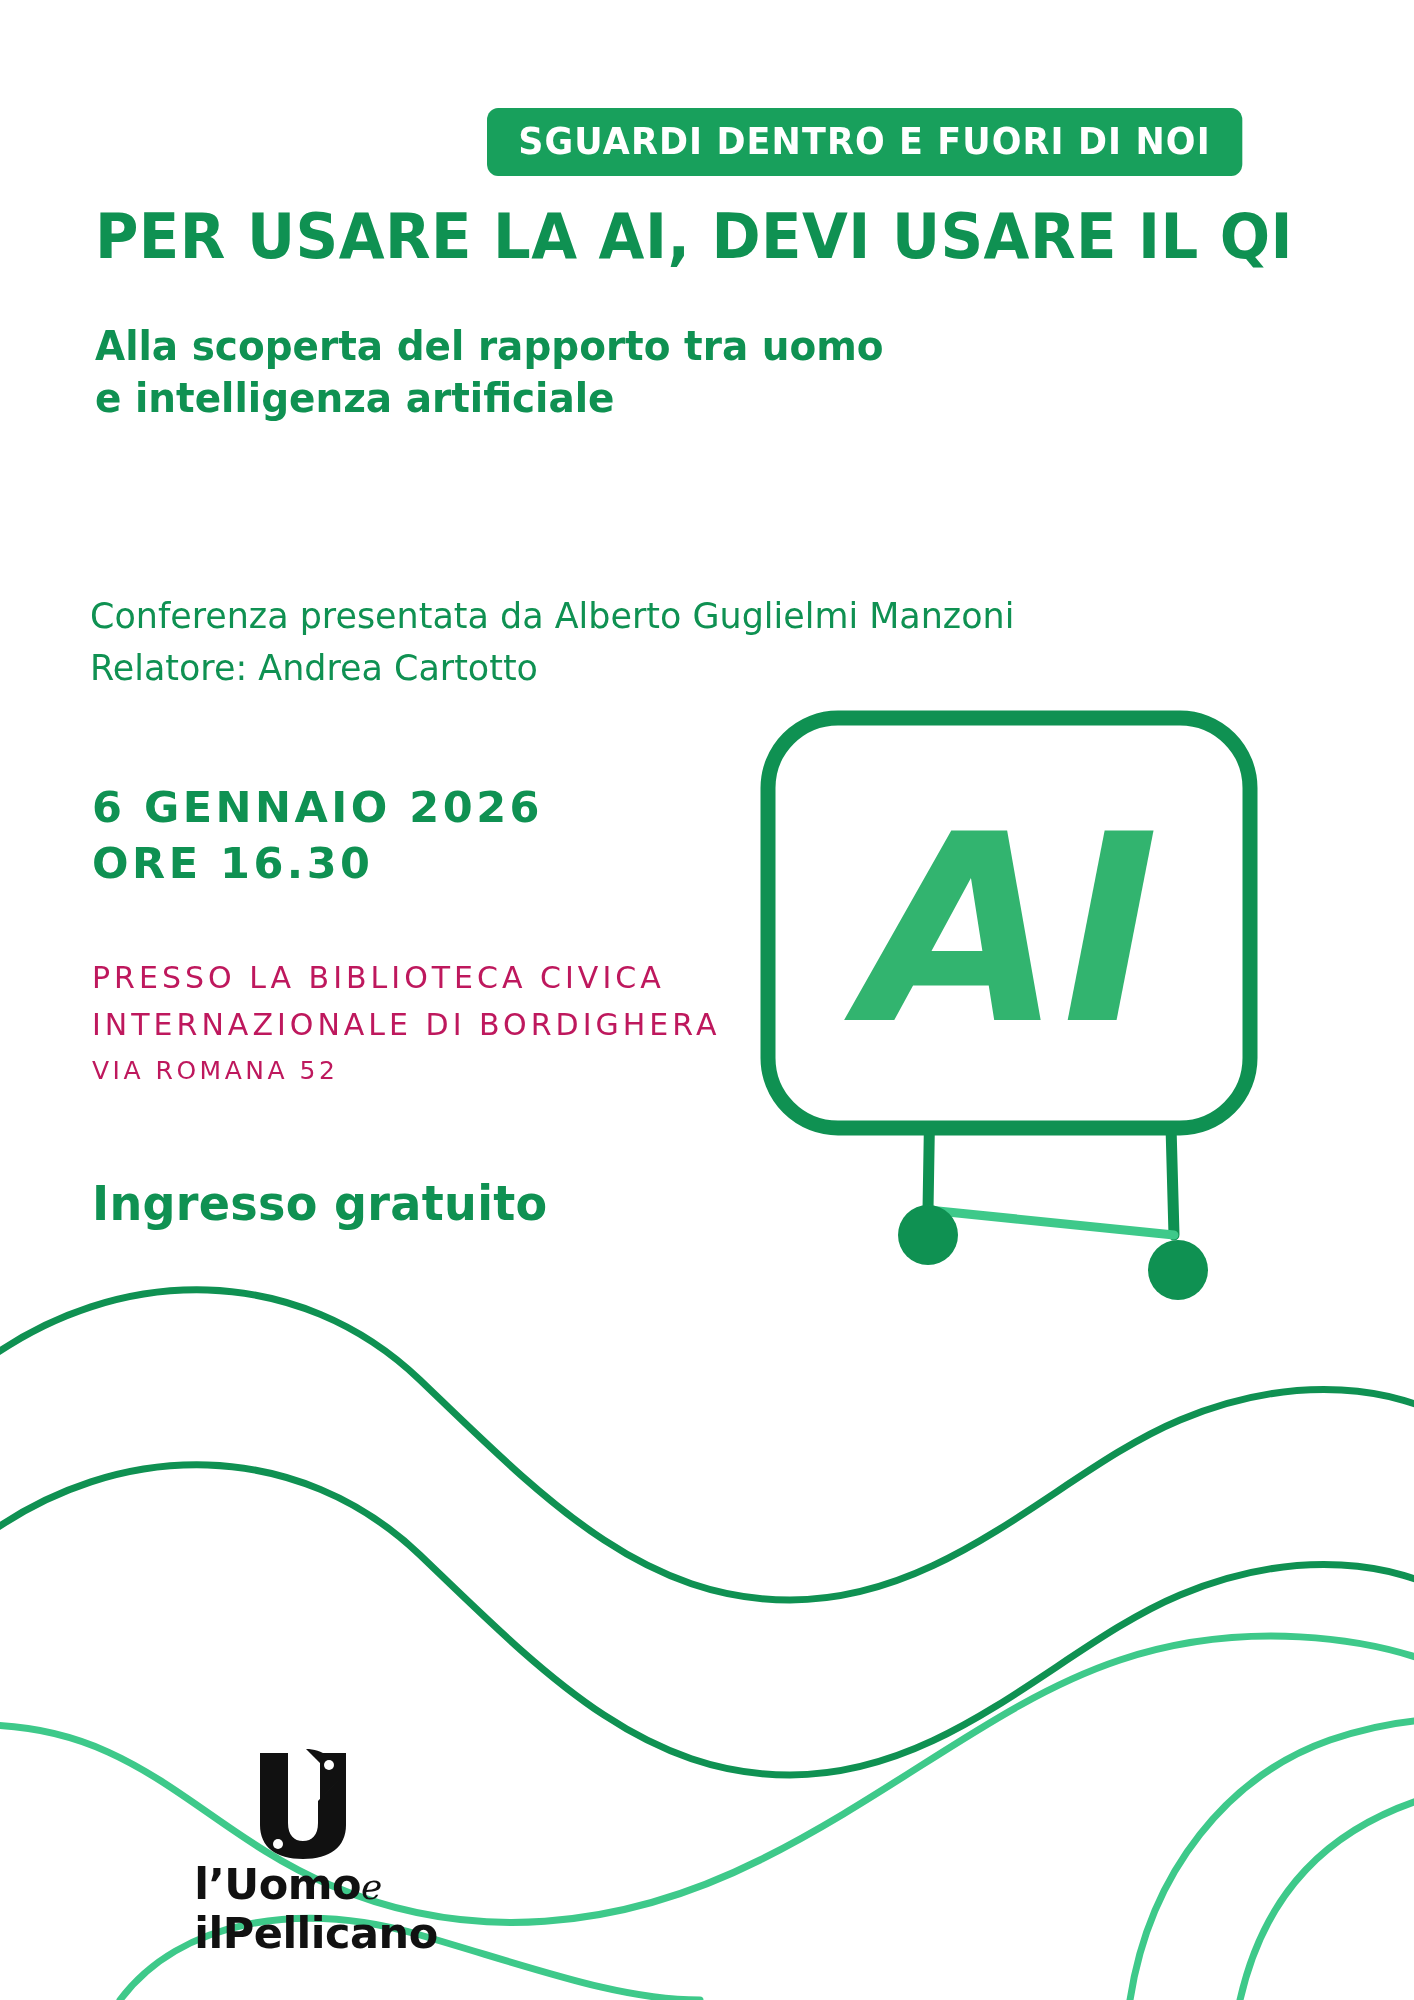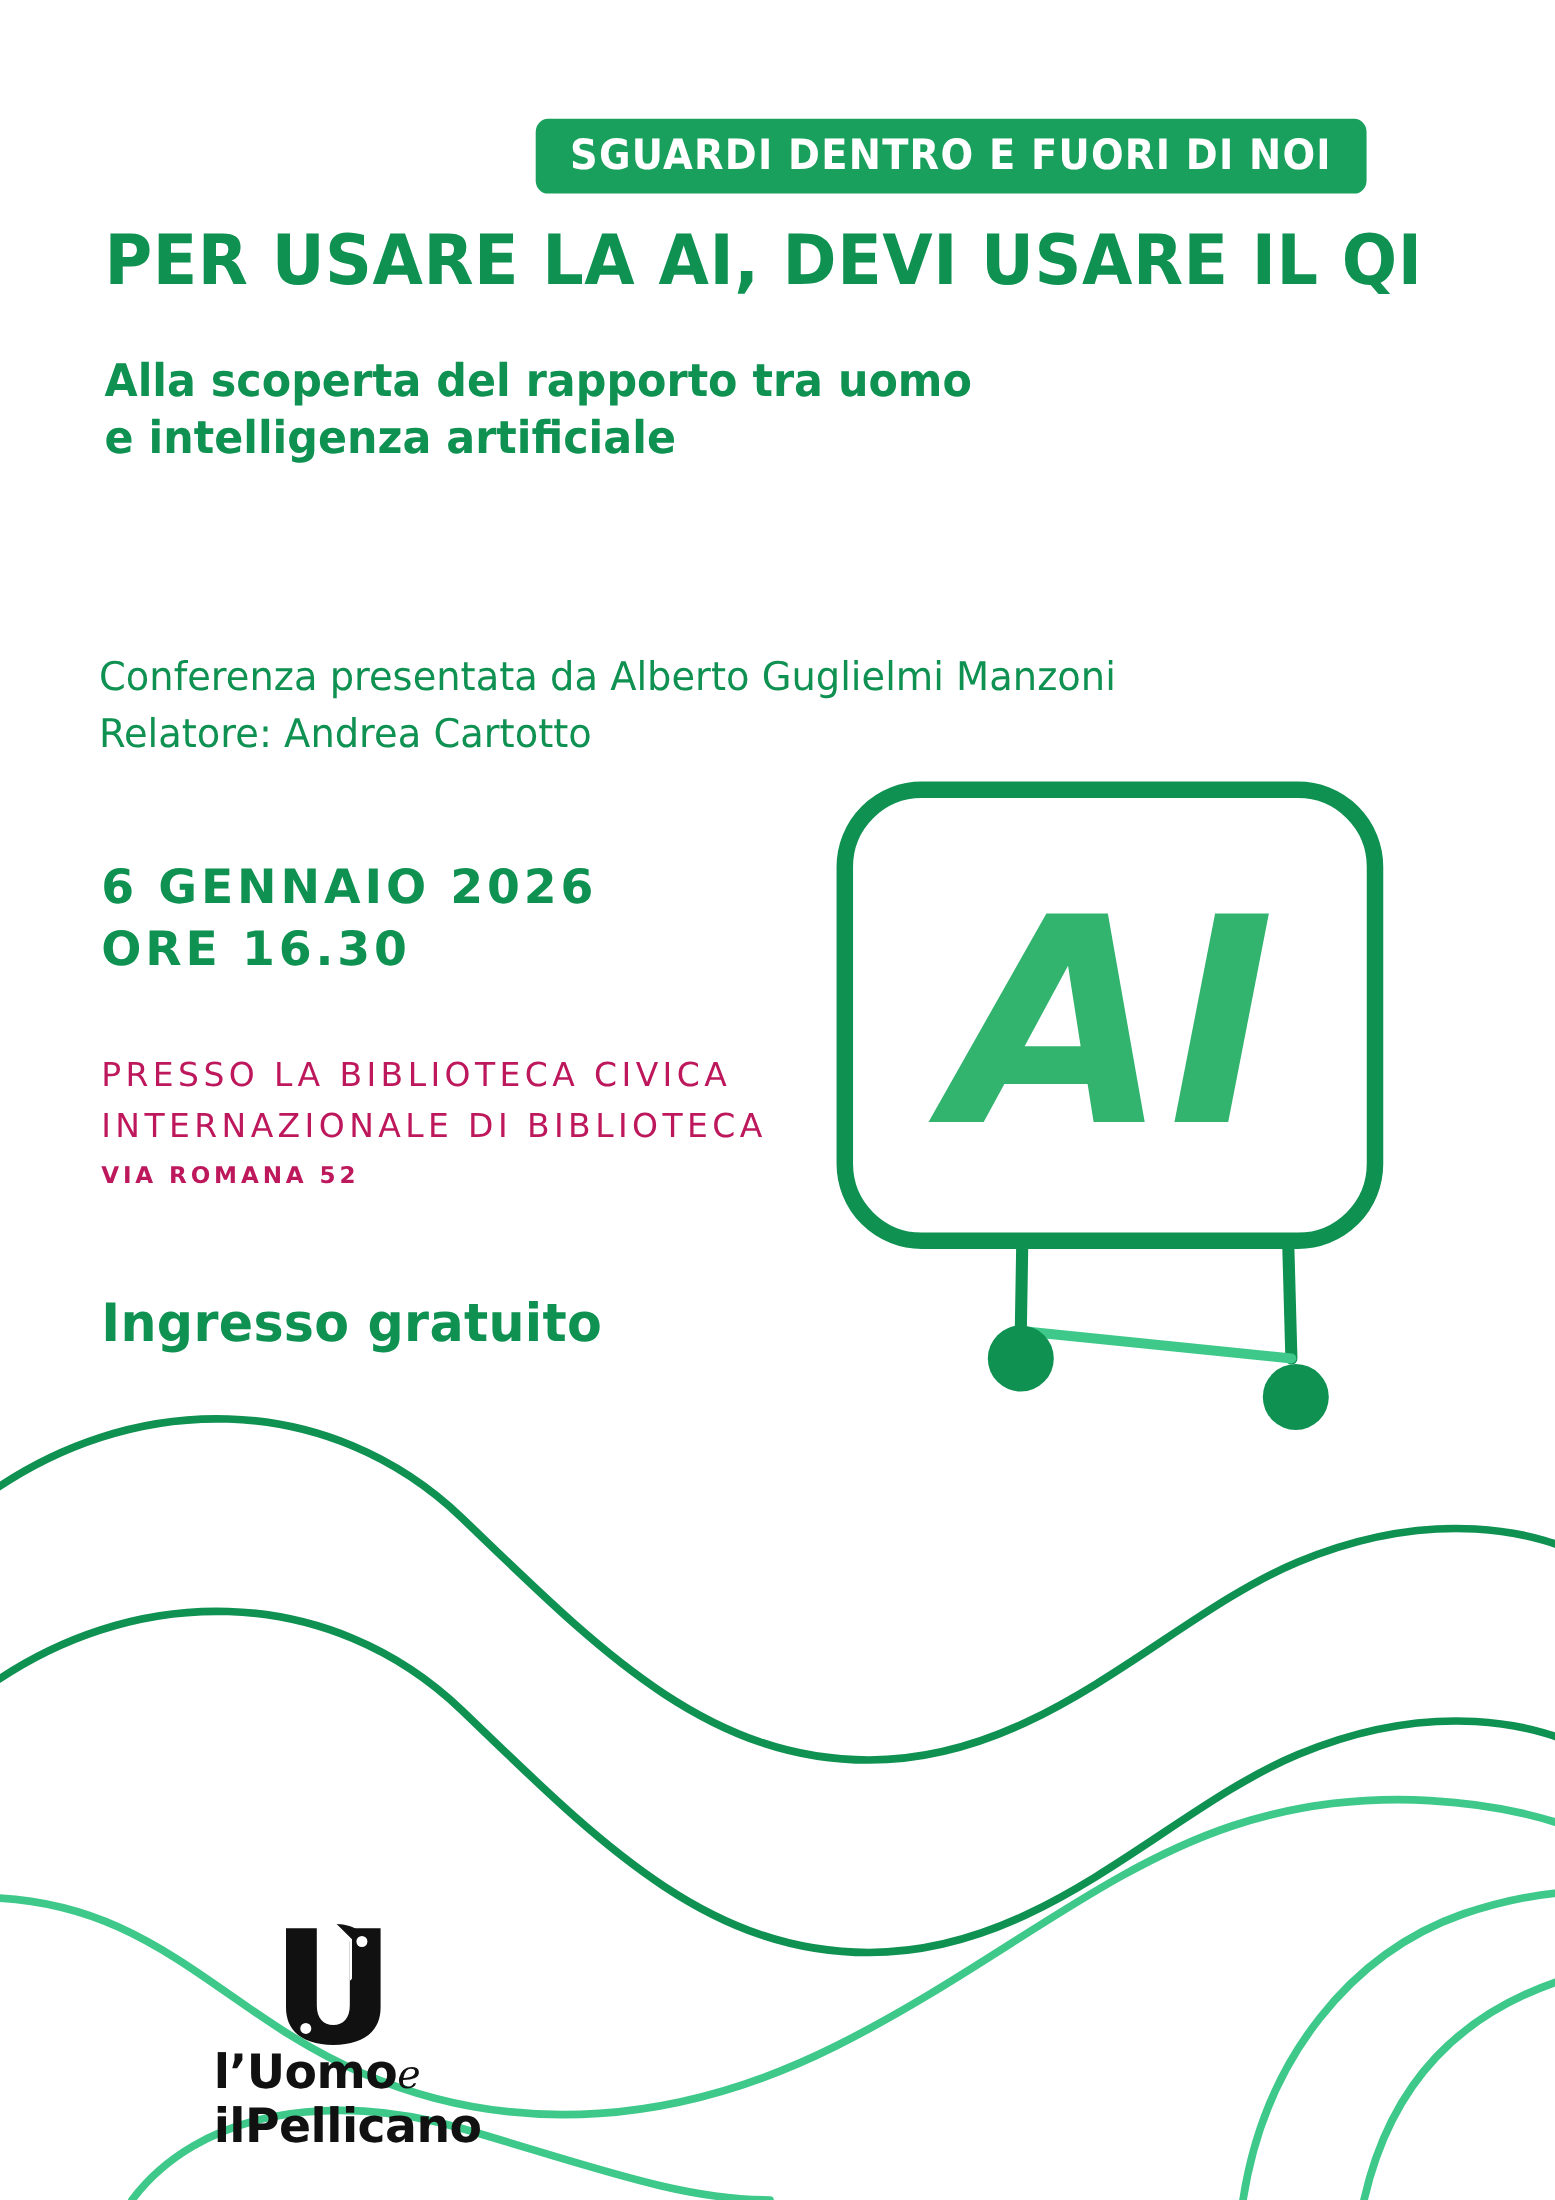--- a/index.html
+++ b/index.html
@@ -116,25 +116,24 @@
   .venue {
     position: absolute;
     left: 92px;
     top: 955px;
     font-size: 30px;
     letter-spacing: 4px;
     line-height: 1.55;
     color: #be185d;
   }
   .venue .addr {
-    font-size: 21px;
+    font-size: 25px;
     letter-spacing: 3.5px;
     display: block;
     margin-top: 4px;
-    font-weight: bold;
   }
 
   
   .free-entry {
     position: absolute;
     left: 92px;
     top: 1175px;
     font-weight: bold;
     font-size: 48px;
     color: #0f9152;
@@ -224,21 +223,21 @@
     <div>Relatore: Andrea Cartotto</div>
   </div>
 
   <div class="date-block">
     <div>6 GENNAIO 2026</div>
     <div>ORE 16.30</div>
   </div>
 
   <div class="venue">
     <div>PRESSO LA BIBLIOTECA CIVICA</div>
-    <div>INTERNAZIONALE DI BIBLIOTECA</div>
+    <div>INTERNAZIONALE DI BORDIGHERA</div>
     <span class="addr">VIA ROMANA 52</span>
   </div>
 
   <div class="free-entry">Ingresso gratuito</div>
 
   <div class="logo">
     <svg class="logo-mark" viewBox="0 0 115 118" xmlns="http://www.w3.org/2000/svg">
       <path d="M12 8 H40 V78 C40 90 46 96 55 96 C64 96 70 90 70 78 V8 H98 V80 C98 102 82 114 55 114 C28 114 12 102 12 80 Z" fill="#111111"></path>
       <path d="M55 8 C72 8 86 16 95 30 L70 56 V20 Z" fill="#ffffff"></path>
       <path d="M58 4 C74 4 88 14 96 30 L72 55 V18 Z" fill="#111111"></path>

